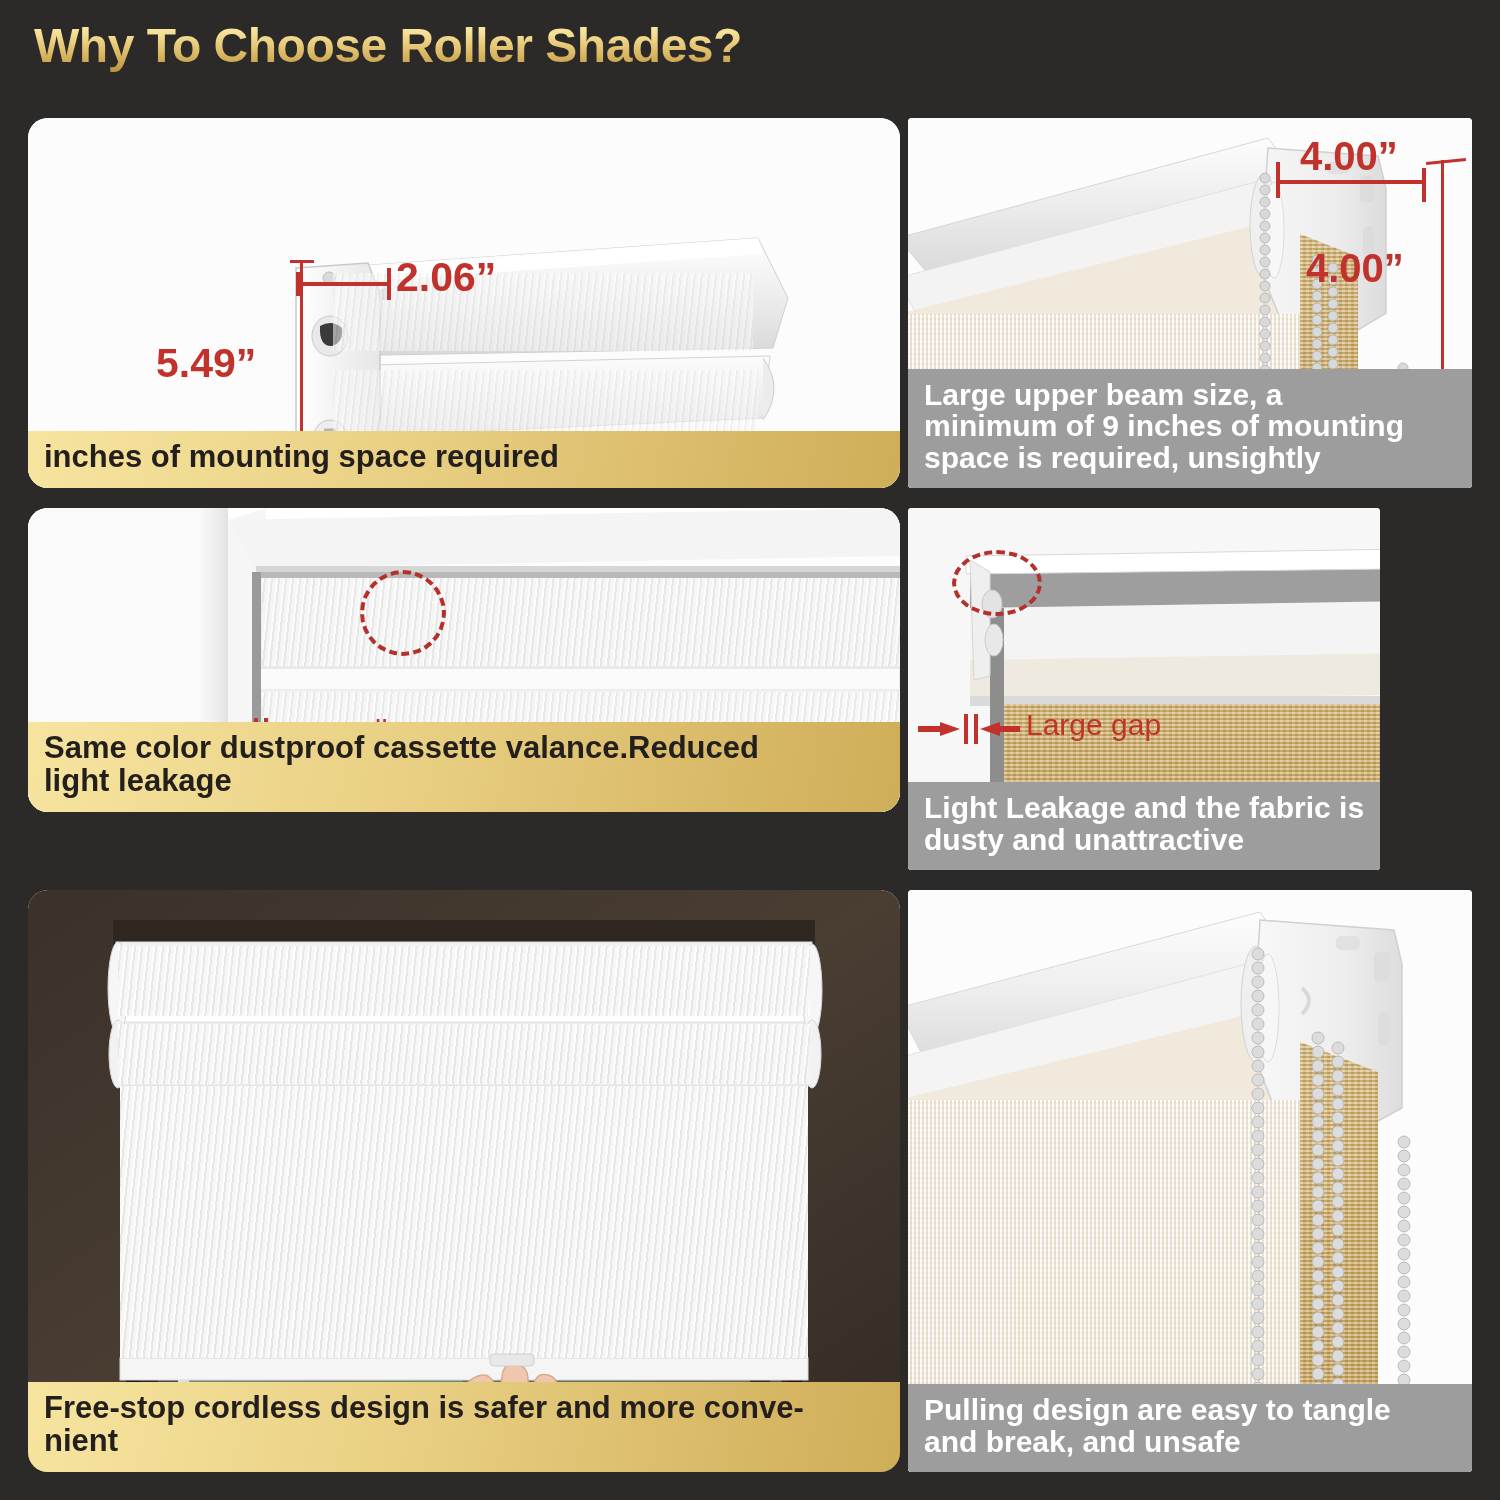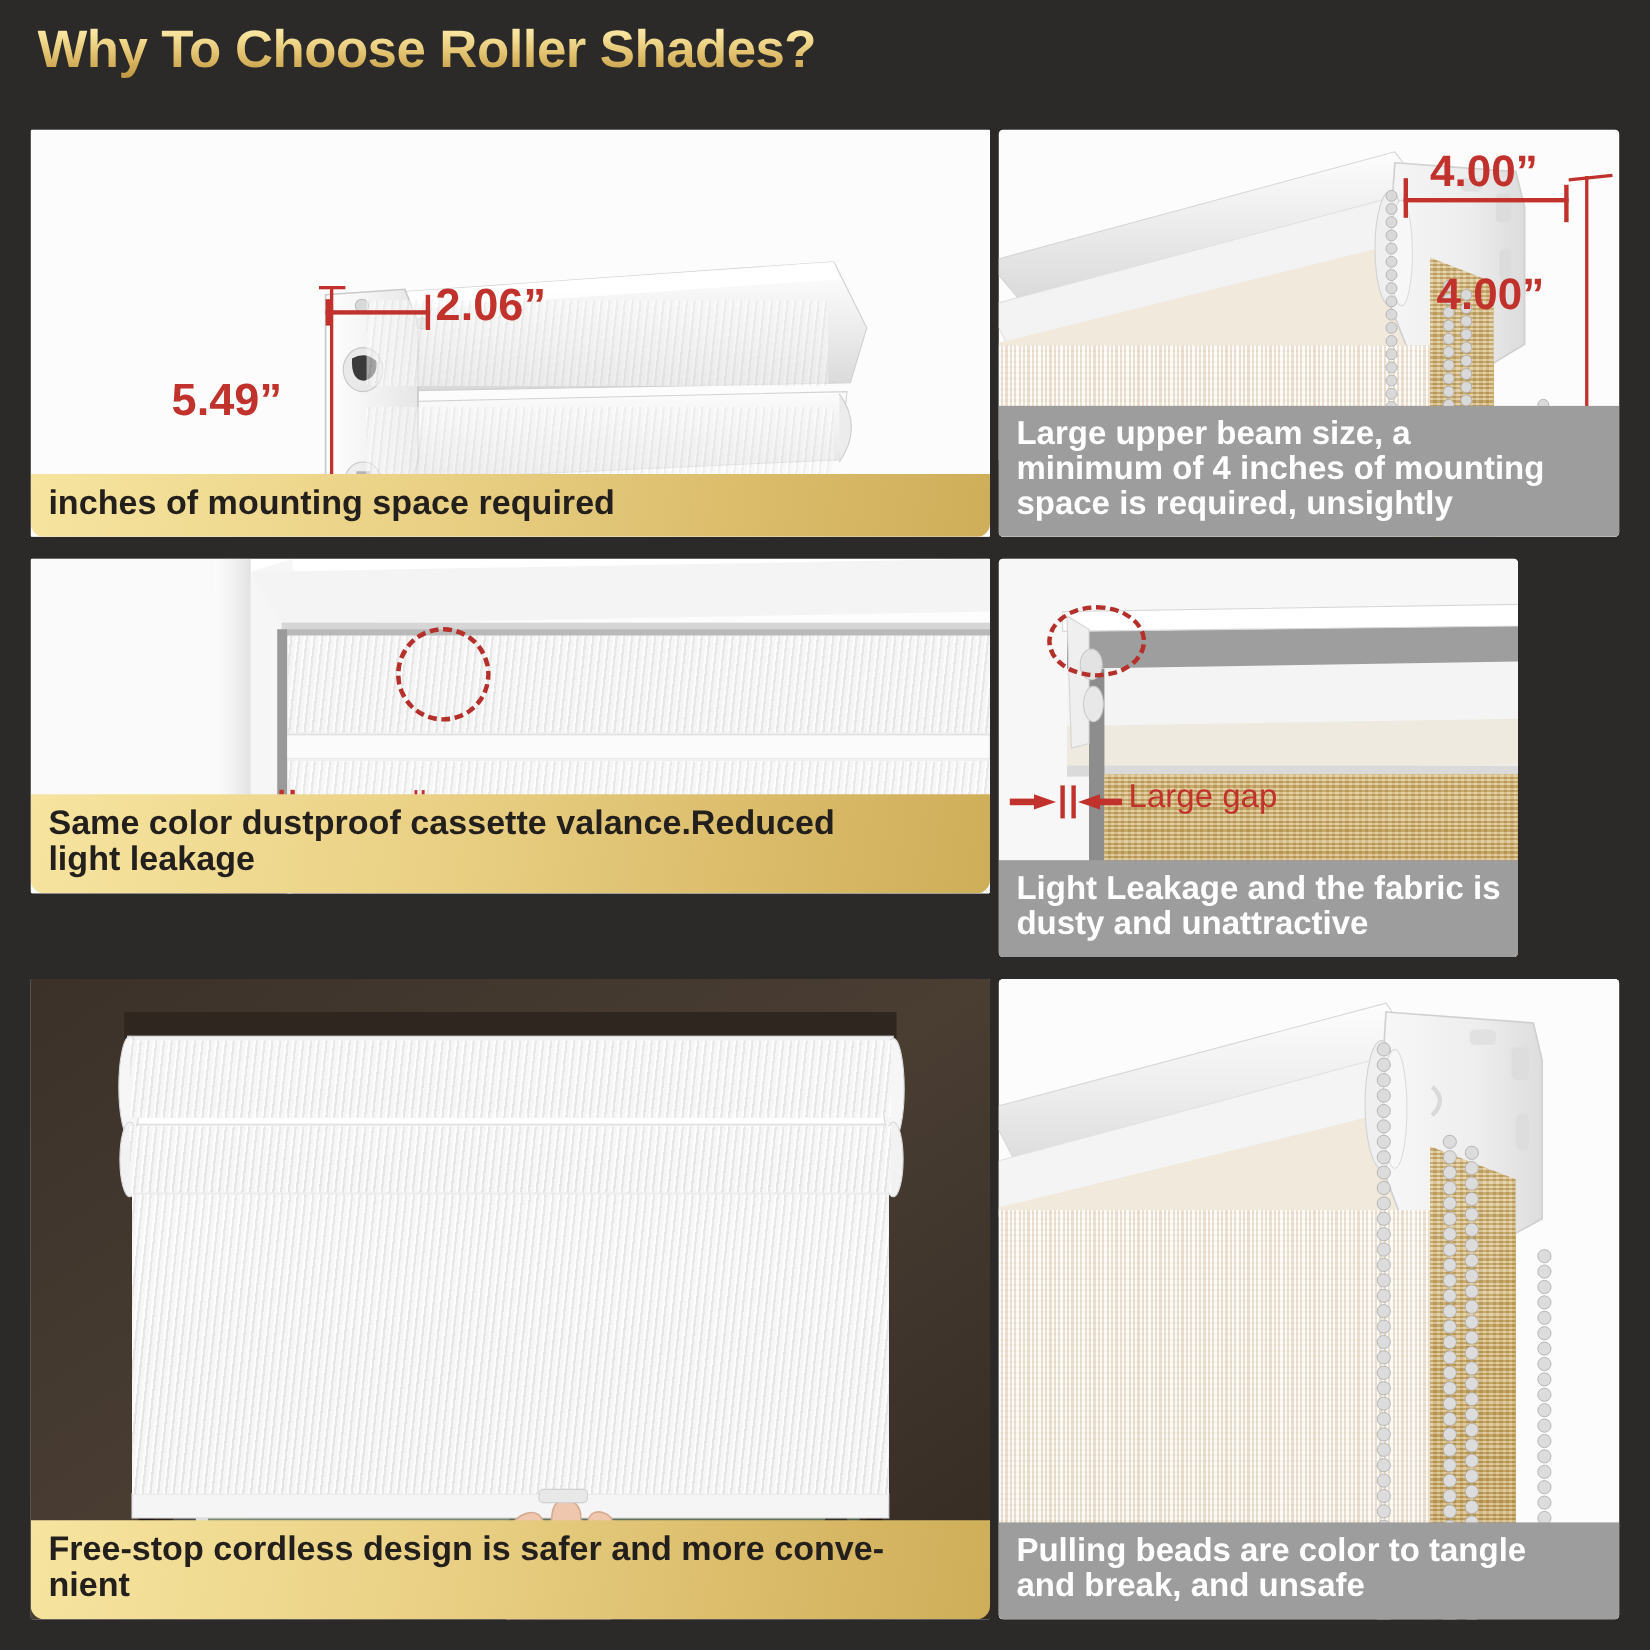--- a/index.html
+++ b/index.html
@@ -15,21 +15,21 @@
   .title{
     position:absolute;left:34px;top:18px;
     font-size:48px;font-weight:bold;letter-spacing:-0.5px;
     background:linear-gradient(180deg,#fdf0b8 0%,#f6e199 26%,#e3c371 55%,#c9a24b 85%,#b8913c 100%);
     -webkit-background-clip:text;background-clip:text;
     -webkit-text-fill-color:transparent;color:#e0c274;
     white-space:nowrap;
   }
 
   
-  .panel{position:absolute;overflow:hidden;border-radius:1px;background:#f2f2f2;}
+  .panel{position:absolute;overflow:hidden;border-radius:20px;background:#f2f2f2;}
   .photo{position:absolute;left:0;top:0;right:0;bottom:0;overflow:hidden;}
 
   
   .cap{
     position:absolute;left:0;right:0;bottom:0;
     box-sizing:border-box;
     padding:10px 16px 14px 16px;
     font-weight:bold;line-height:1.06;
   }
   .cap.gold{
@@ -279,21 +279,21 @@
       <div class="dimtext" style="left:392px;top:16px;font-size:40px;">4.00”</div>
 
       <div class="dline" style="left:533px;top:42px;width:3px;height:216px;"></div>
       <div class="dline" style="left:518px;top:42px;width:40px;height:3px;transform:rotate(-6deg);"></div>
       <div class="dline" style="left:510px;top:256px;width:48px;height:3px;"></div>
       <div class="dimtext" style="left:398px;top:128px;font-size:40px;">4.00”</div>
     </div>
 
     <div class="cap gray">
       <span class="ln">Large upper beam size, a</span>
-      <span class="ln">minimum of 4 inches of mounting</span>
+      <span class="ln">minimum of 9 inches of mounting</span>
       <span class="ln">space is required, unsightly</span>
     </div>
   </div>
 
   <div class="panel" style="left:28px;top:508px;width:872px;height:304px;">
     <div class="photo">
       <div class="soft-bg"></div>
       <svg width="872" height="362" style="position:absolute;left:0;top:0">
         <defs>
           <linearGradient id="frame" x1="0" y1="0" x2="1" y2="0">
@@ -639,18 +639,18 @@
               <circle cx="496" cy="532" r="6"></circle>
             <circle cx="496" cy="546" r="6"></circle>
               <circle cx="496" cy="560" r="6"></circle>
               <circle cx="496" cy="574" r="6"></circle>
           </g>
         </g>
       </svg>
     </div>
 
     <div class="cap gray">
-      <span class="ln">Pulling beads are color to tangle</span>
+      <span class="ln">Pulling design are easy to tangle</span>
       <span class="ln">and break, and unsafe</span>
     </div>
   </div>
 
 </div>
 
 </body></html>

